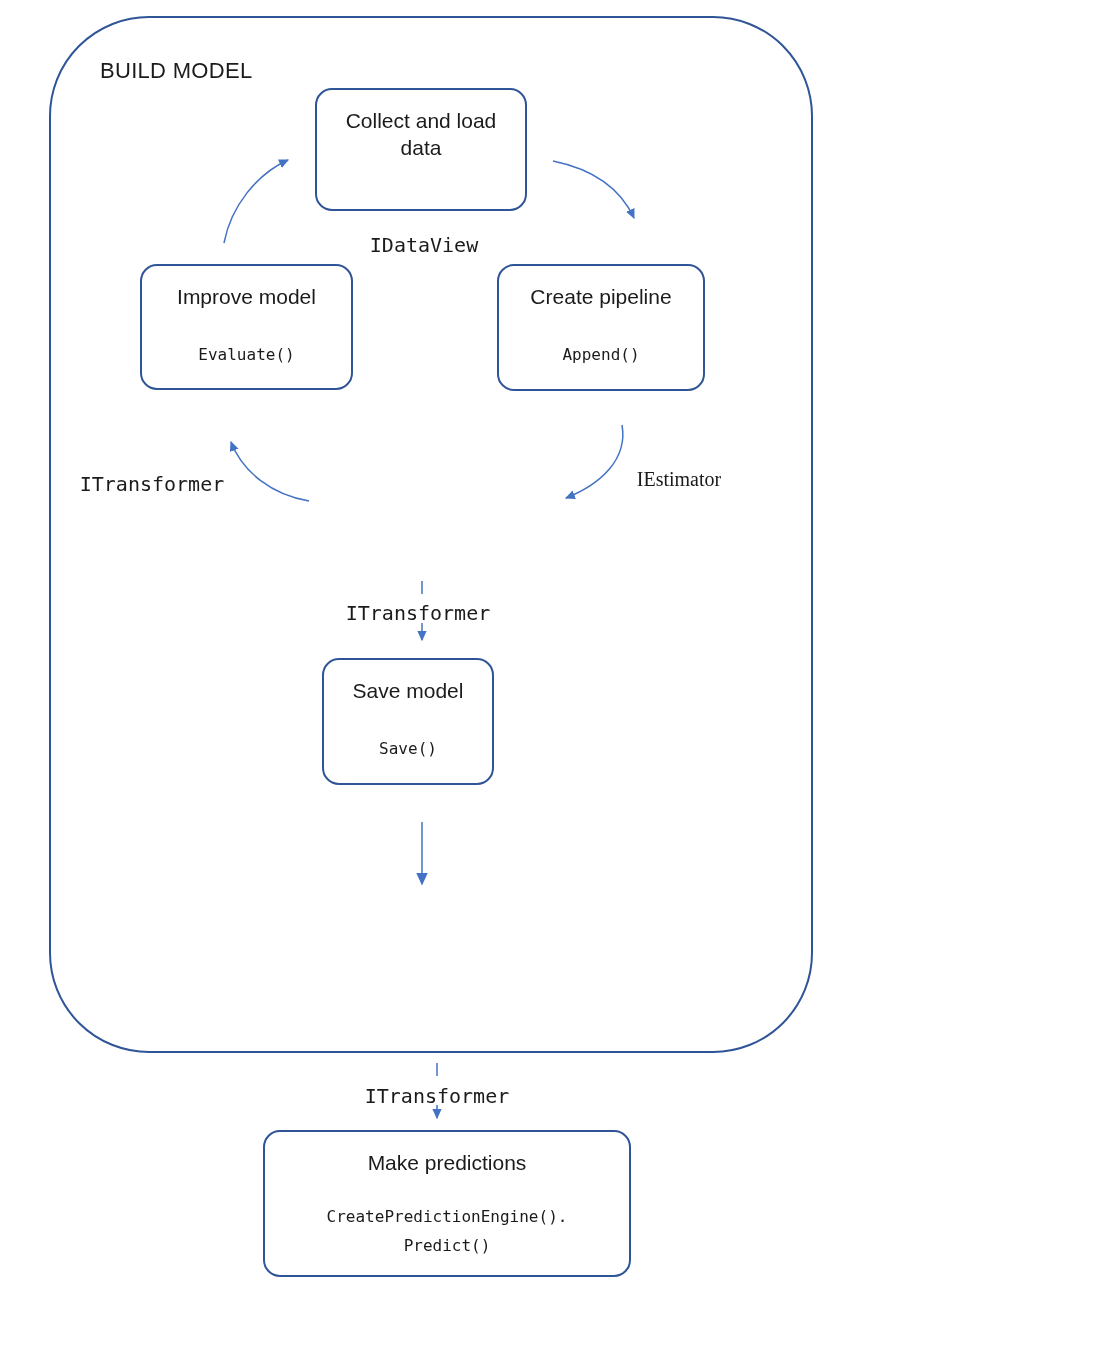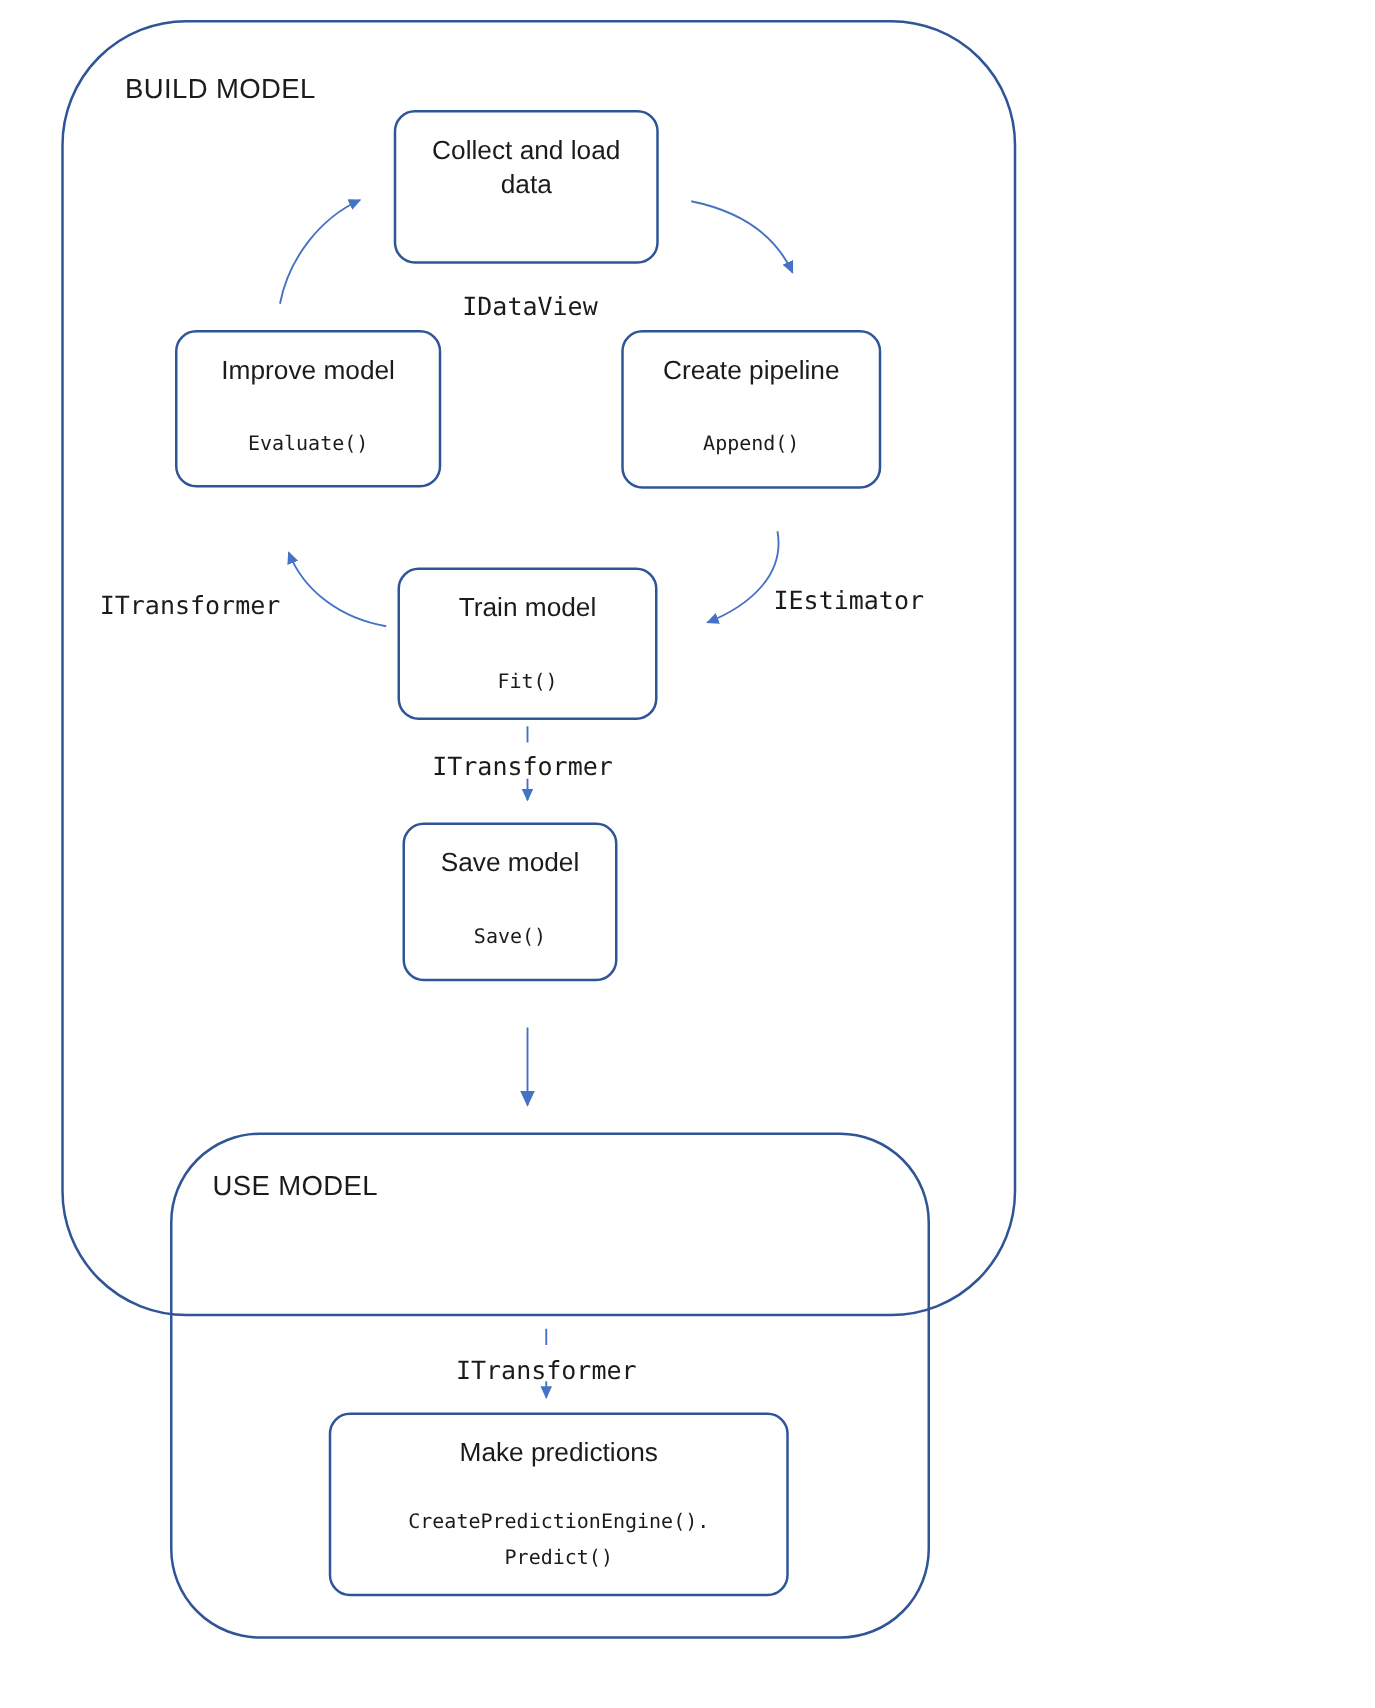--- a/index.html
+++ b/index.html
@@ -102,50 +102,43 @@
     <line x1="422" y1="822" x2="422" y2="884" marker-end="url(#ahlg)"></line>
 
     <line x1="437" y1="1063" x2="437" y2="1076"></line>
     <line x1="437" y1="1105" x2="437" y2="1118" marker-end="url(#ah)"></line>
   </svg>
 
   <div class="container" style="left:49px; top:16px; width:764px; height:1037px; border-radius:100px;">
     <div class="section-label" style="left:49px; top:40px;">BUILD MODEL</div>
   </div>
 
-  <div class="container" style="left:136px; top:906px; width:608px; height:405px; border-radius:72px;">
-    <div class="section-label" style="left:32px; top:28px;">USE MODEL</div>
-  </div>
 
   <div class="node" style="left:315px; top:88px; width:212px; height:123px; padding-left:24px; padding-right:24px;">
     <div class="node-title">Collect and load data</div>
   </div>
 
   <div class="node" style="left:140px; top:264px; width:213px; height:126px;">
     <div class="node-title">Improve model</div>
     <div class="node-code">Evaluate()</div>
   </div>
 
   <div class="node" style="left:497px; top:264px; width:208px; height:127px;">
     <div class="node-title">Create pipeline</div>
     <div class="node-code">Append()</div>
   </div>
 
-  <div class="node" style="left:318px; top:454px; width:208px; height:122px;">
-    <div class="node-title">Train model</div>
-    <div class="node-code">Fit()</div>
-  </div>
 
   <div class="node" style="left:322px; top:658px; width:172px; height:127px;">
     <div class="node-title">Save model</div>
     <div class="node-code">Save()</div>
   </div>
 
   <div class="iface" style="left:424px; top:233px;">IDataView</div>
-  <div class="iface" style="left:679px; top:468px;">IEstimator</div>
+  <div class="iface" style="left:679px; top:468px;font-family:Liberation Serif, serif;">IEstimator</div>
   <div class="iface" style="left:152px; top:472px;">ITransformer</div>
   <div class="iface" style="left:418px; top:601px;">ITransformer</div>
 
 
   <div class="node" style="left:263px; top:1130px; width:368px; height:147px;">
     <div class="node-title">Make predictions</div>
     <div class="node-code tight"><span>CreatePredictionEngine().</span><br><span>Predict()</span></div>
   </div>
 
   <div class="iface" style="left:437px; top:1084px;">ITransformer</div>

